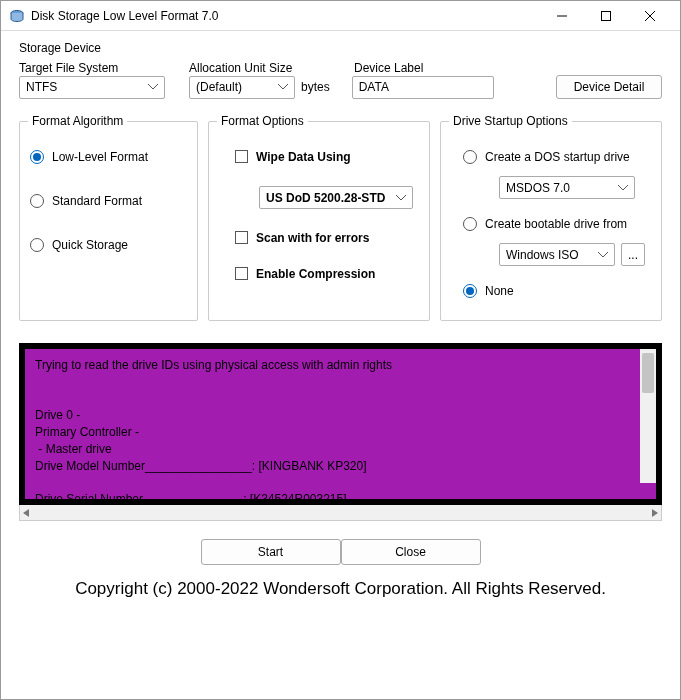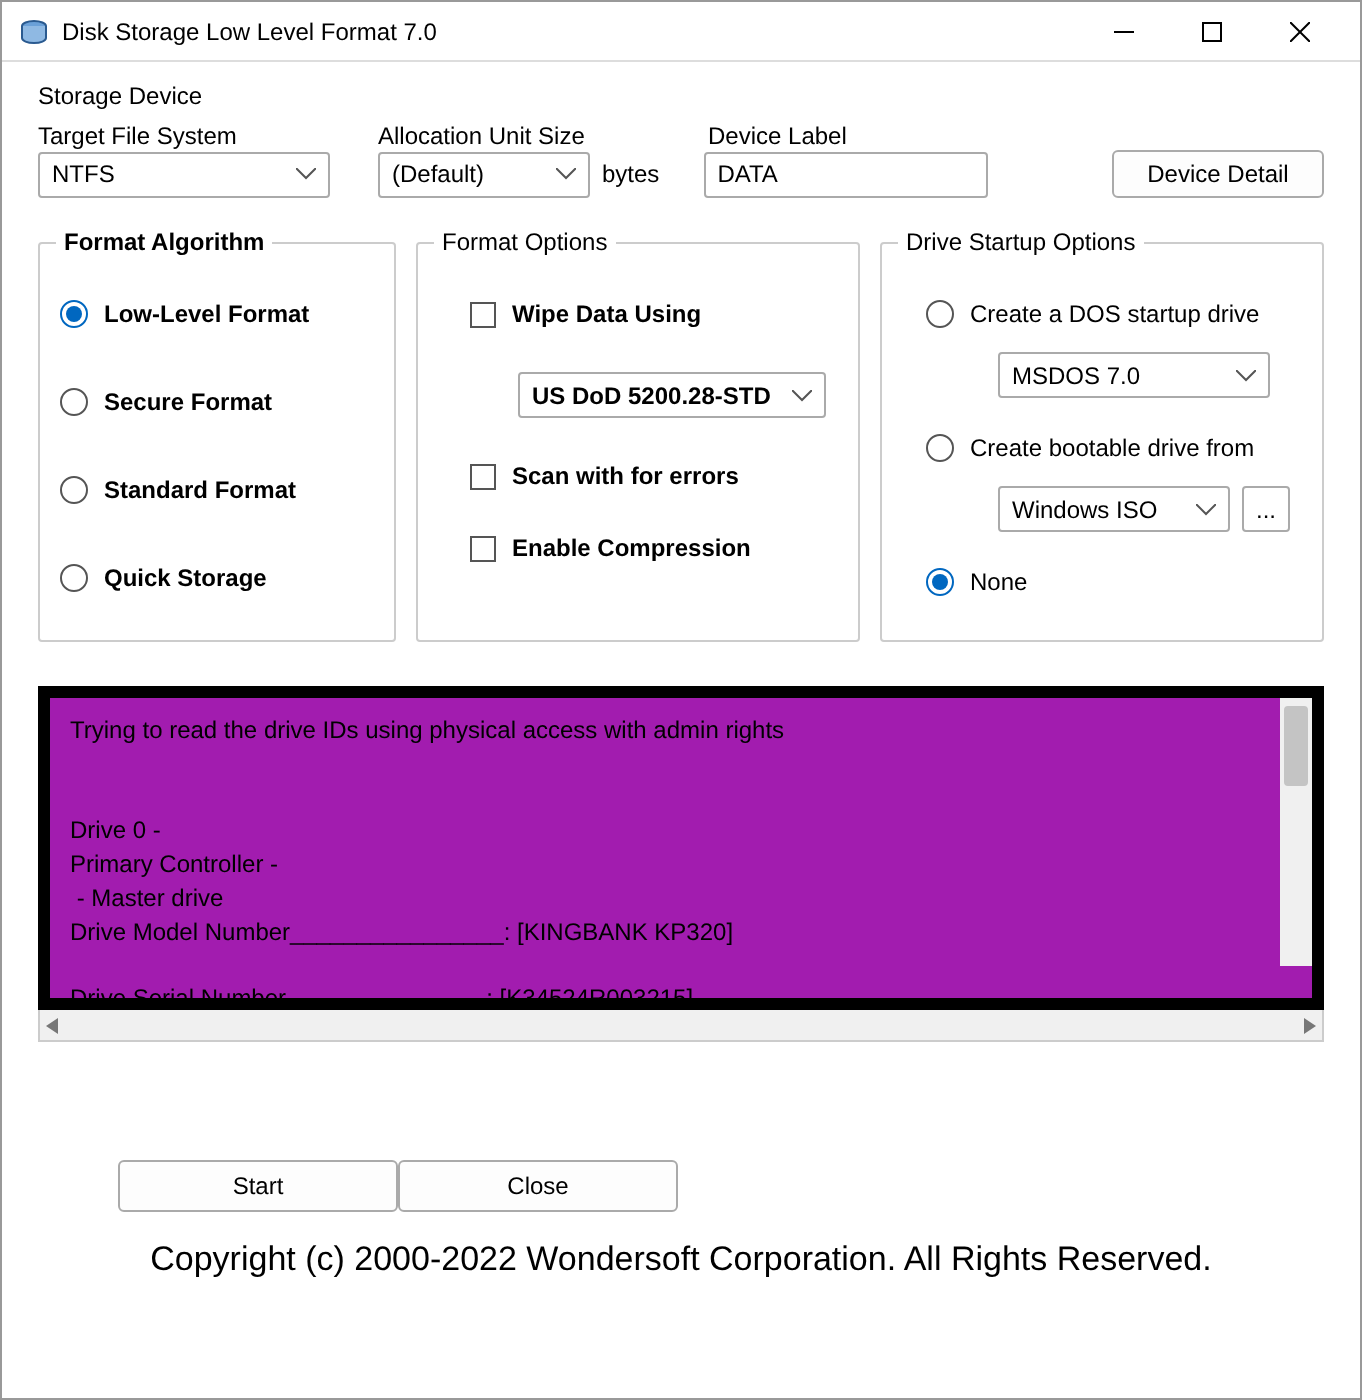--- a/index.html
+++ b/index.html
@@ -10,35 +10,35 @@
   .titlebar .wbtn { width: 44px; height: 28px; display: flex; align-items: center; justify-content: center; }
   .content { padding: 10px 18px 2px 18px; }
   .label { color: #000; font-size: 12px; margin-bottom: 6px; }
   .row { display: flex; align-items: center; }
   .select, .input, .combo { border: 1px solid #aaa; background: #fff; height: 23px; padding: 0 6px; display: flex; align-items: center; justify-content: space-between; border-radius: 2px; }
   .select .chevron, .combo .chevron { margin-left: auto; }
   .btn { border: 1px solid #aaa; background: #fdfdfd; height: 24px; border-radius: 3px; display: flex; align-items: center; justify-content: center; padding: 0 12px; }
   .btn.big { height: 26px; width: 140px; }
   .group { border: 1px solid #ccc; border-radius: 2px; position: relative; padding: 16px 10px 10px 10px; }
   .group .legend { position: absolute; top: -8px; left: 8px; background: #fff; padding: 0 4px; font-size: 12px; color: #000; }
-  .radio, .check { display: flex; align-items: flex-end; gap: 8px; }
+  .radio, .check { display: flex; align-items: flex-start; gap: 8px; }
   .radio-dot { width: 14px; height: 14px; border: 1px solid #555; border-radius: 50%; display: flex; align-items: center; justify-content: center; flex-shrink: 0; }
   .radio-dot.on { border-color: #0067c0; }
   .radio-dot.on::after { content: ""; width: 8px; height: 8px; background: #0067c0; border-radius: 50%; }
   .check-box { width: 13px; height: 13px; border: 1px solid #555; flex-shrink: 0; }
   .log { border: 6px solid #000000; background: #a21caf; height: 162px; padding: 8px 10px; position: relative; overflow: hidden; }
   .log-text { white-space: pre-wrap; font-size: 12px; color: #000; line-height: 1.4; }
   .log .vscroll { position: absolute; right: 0; top: 0; bottom: 16px; width: 16px; background: #f0f0f0; }
   .log .vthumb { position: absolute; right: 2px; top: 4px; width: 12px; height: 40px; background: #c4c4c4; border-radius: 2px; }
   .hscroll { height: 16px; background: #f0f0f0; display: flex; align-items: center; justify-content: space-between; padding: 0 3px; border: 1px solid #ccc; border-top: none; }
   .tri { width: 0; height: 0; }
   .tri.left { border-top: 4px solid transparent; border-bottom: 4px solid transparent; border-right: 6px solid #777; }
   .tri.right { border-top: 4px solid transparent; border-bottom: 4px solid transparent; border-left: 6px solid #777; }
   .footer { text-align: center; padding: 14px 0 6px 0; color: #000; font-size: 17px; }
-  .bottom-btns { display: flex; justify-content: flex-start; padding: 18px 40px 0 40px; margin-top: 41px; }
+  .bottom-btns { display: flex; justify-content: center; padding: 18px 40px 0 40px; }
   .chevron svg { display: block; }
   .small-btn { width: 24px; height: 23px; border: 1px solid #aaa; border-radius: 2px; display: flex; align-items: center; justify-content: center; }
 </style>
 </head>
 <body>
 
 <div class="titlebar">
   <span class="app-icon">
     <svg width="16" height="16" viewBox="0 0 16 16">
         <ellipse cx="8" cy="5" rx="6" ry="2.5" fill="#6aa0d8" stroke="#2a5a90"></ellipse>
@@ -95,30 +95,26 @@
     <span style="margin-right: 22px;">bytes</span>
     <div class="input" style="width: 142px; margin-right: 30px;">
       <span>DATA</span>
     </div>
     <div style="flex:1;"></div>
     <div class="btn" style="width: 106px;">Device Detail</div>
   </div>
 
   <div class="row" style="gap: 10px; align-items: stretch; margin-bottom: 22px;">
 
-    <div class="group" style="width: 184px; height: 200px; font-weight: bold;">
+    <div class="group" style="width: 184px; height: 200px;">
       <div class="legend">Format Algorithm</div>
       <div style="display:flex; flex-direction:column; gap: 30px; padding-top: 12px;">
         <label class="radio">
             <span class="radio-dot on"></span>
             <span>Low-Level Format</span>
-          </label>
-        <label class="radio">
-            <span class="radio-dot"></span>
-            <span>Secure Format</span>
           </label>
         <label class="radio">
             <span class="radio-dot"></span>
             <span>Standard Format</span>
           </label>
         <label class="radio">
             <span class="radio-dot"></span>
             <span>Quick Storage</span>
           </label>
       </div>

